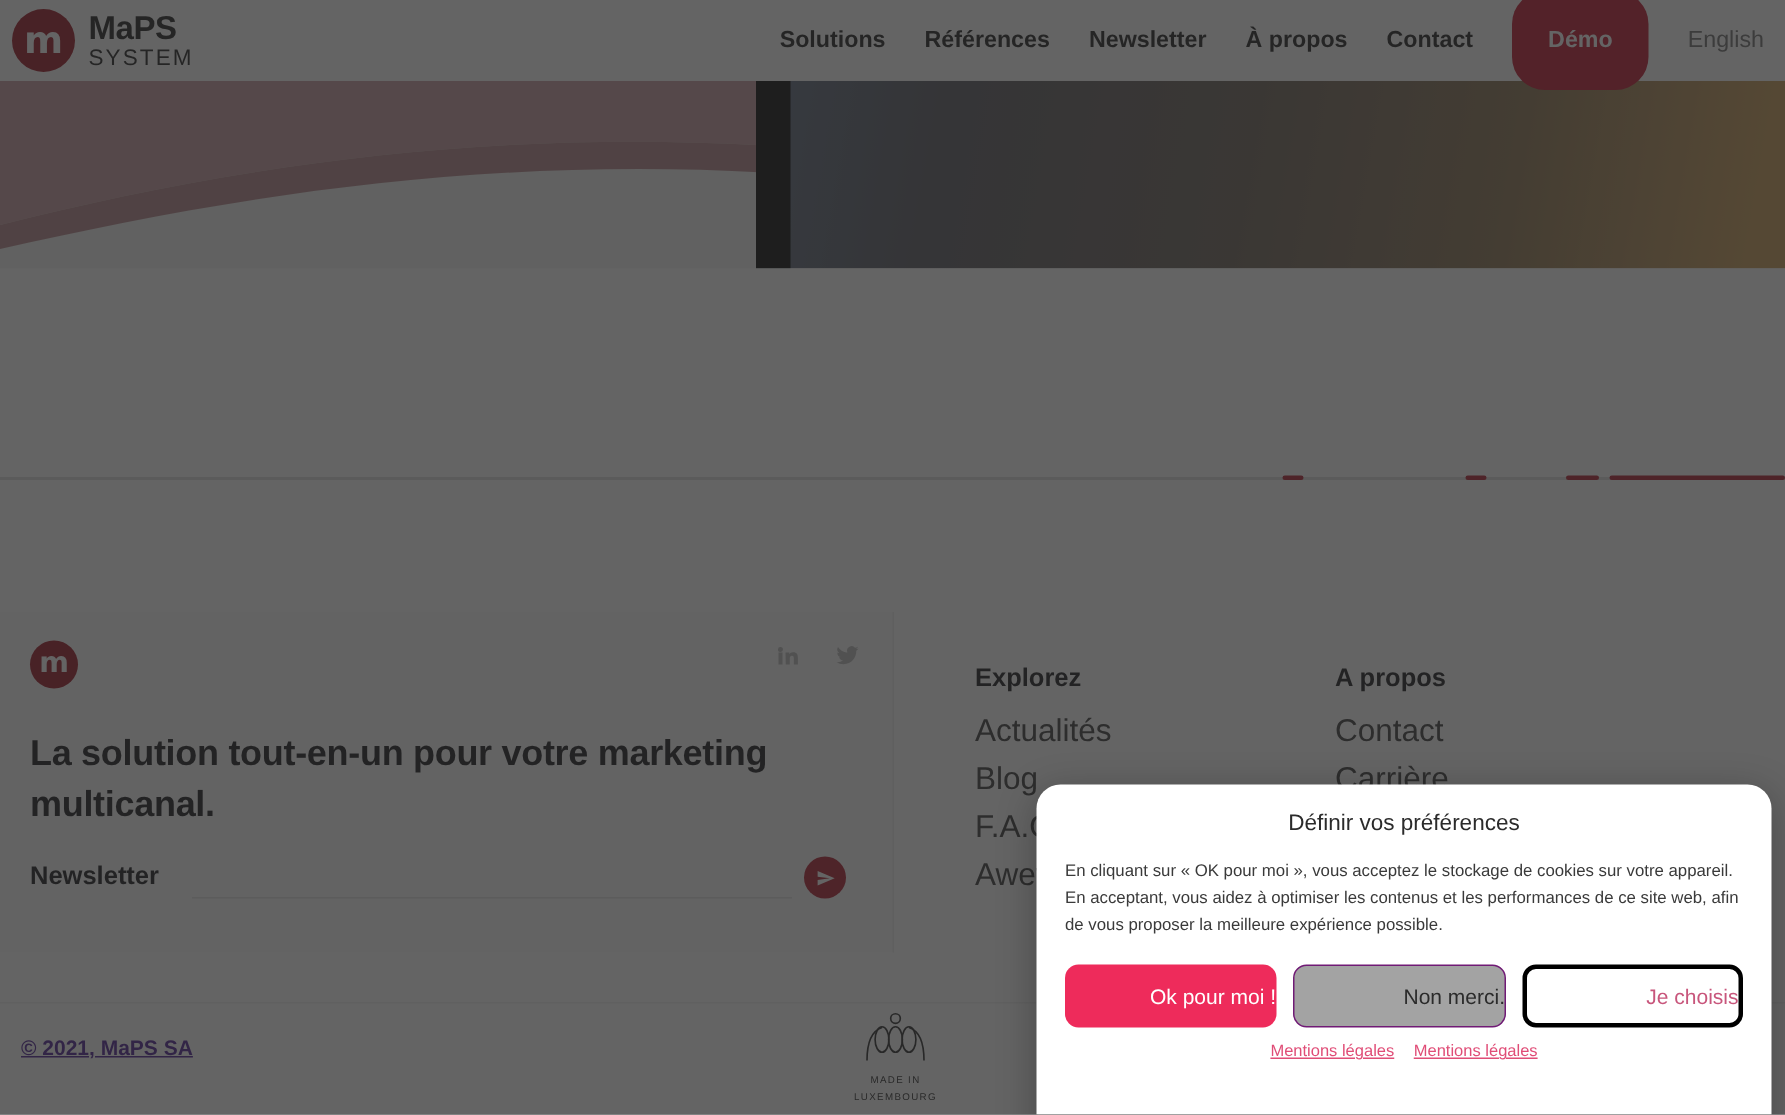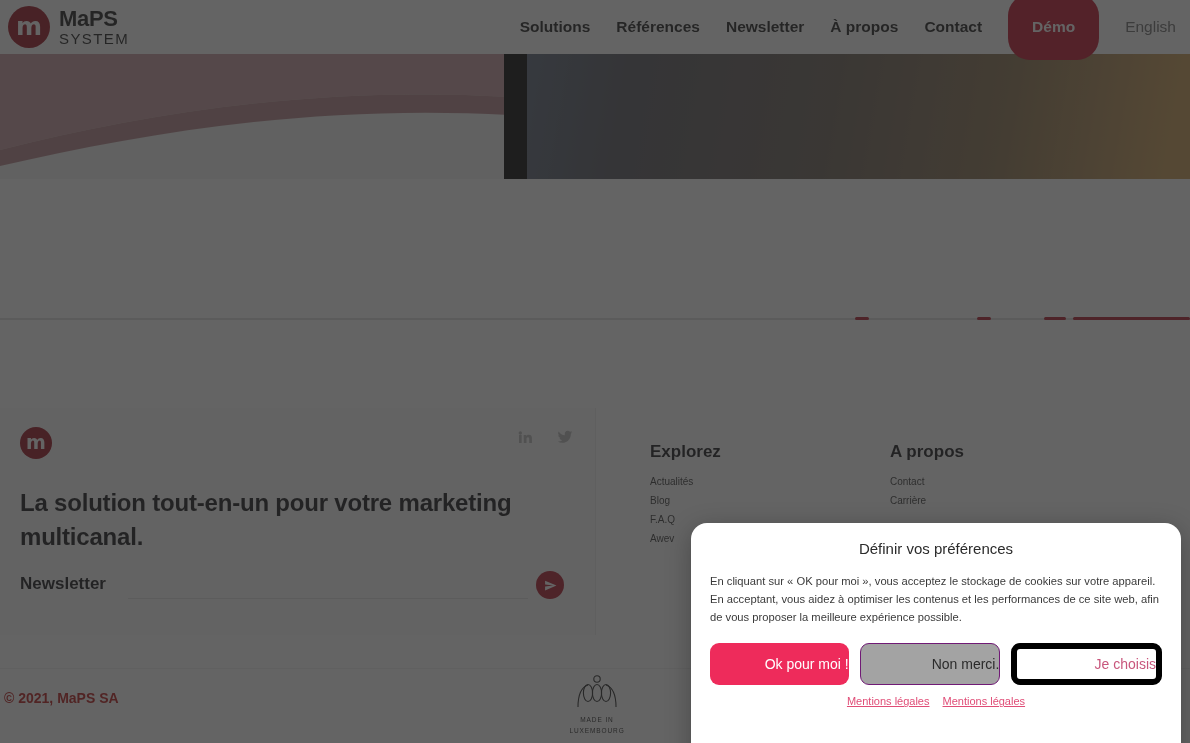--- a/index.html
+++ b/index.html
@@ -241,41 +241,42 @@
   
   .fcol { position: absolute; }
   .fcol-title {
     font-size: 17px;
     font-weight: 700;
     color: #17171a;
     margin-bottom: 14px;
   }
   .fcol a {
     display: block;
-    font-size: 10px;
+    font-size: 21px;
     color: #3b3b3b;
     text-decoration: none;
     margin-bottom: 8px;
     cursor: pointer;
   }
 
   
   #bottombar {
     position: absolute;
     top: 668px; left: 0;
     width: 1190px; height: 75px;
     background: #ffffff;
     border-top: 1px solid #f0f0f0;
   }
   #copyright {
     position: absolute;
-    top: 21px; left: 4px;
+    top: 21px; left: 14px;
     font-size: 14px;
     font-weight: 700;
-    color: #b91c1c;
+    color: #4c1d95;
+    text-decoration: underline;
   }
   #madein {
     position: absolute;
     top: 5px; left: 562px;
     width: 70px;
     text-align: center;
     color: #2a2a2a;
   }
   #madein .mi-text {
     font-size: 6.5px;
@@ -329,21 +330,21 @@
     border: none;
   }
   .btn-refuse {
     background: #a3a3a3;
     color: #2b2b2b;
     border: 1px solid #701a75;
   }
   .btn-choose {
     background: #ffffff;
     color: #c8567c;
-    border: 6px solid #000000;
+    border: 3px solid #000000;
   }
   #cookie-legal {
     display: flex;
     justify-content: center;
     gap: 13px;
     margin-top: 10px;
   }
   #cookie-legal a {
     font-size: 11px;
     color: #e04d77;

